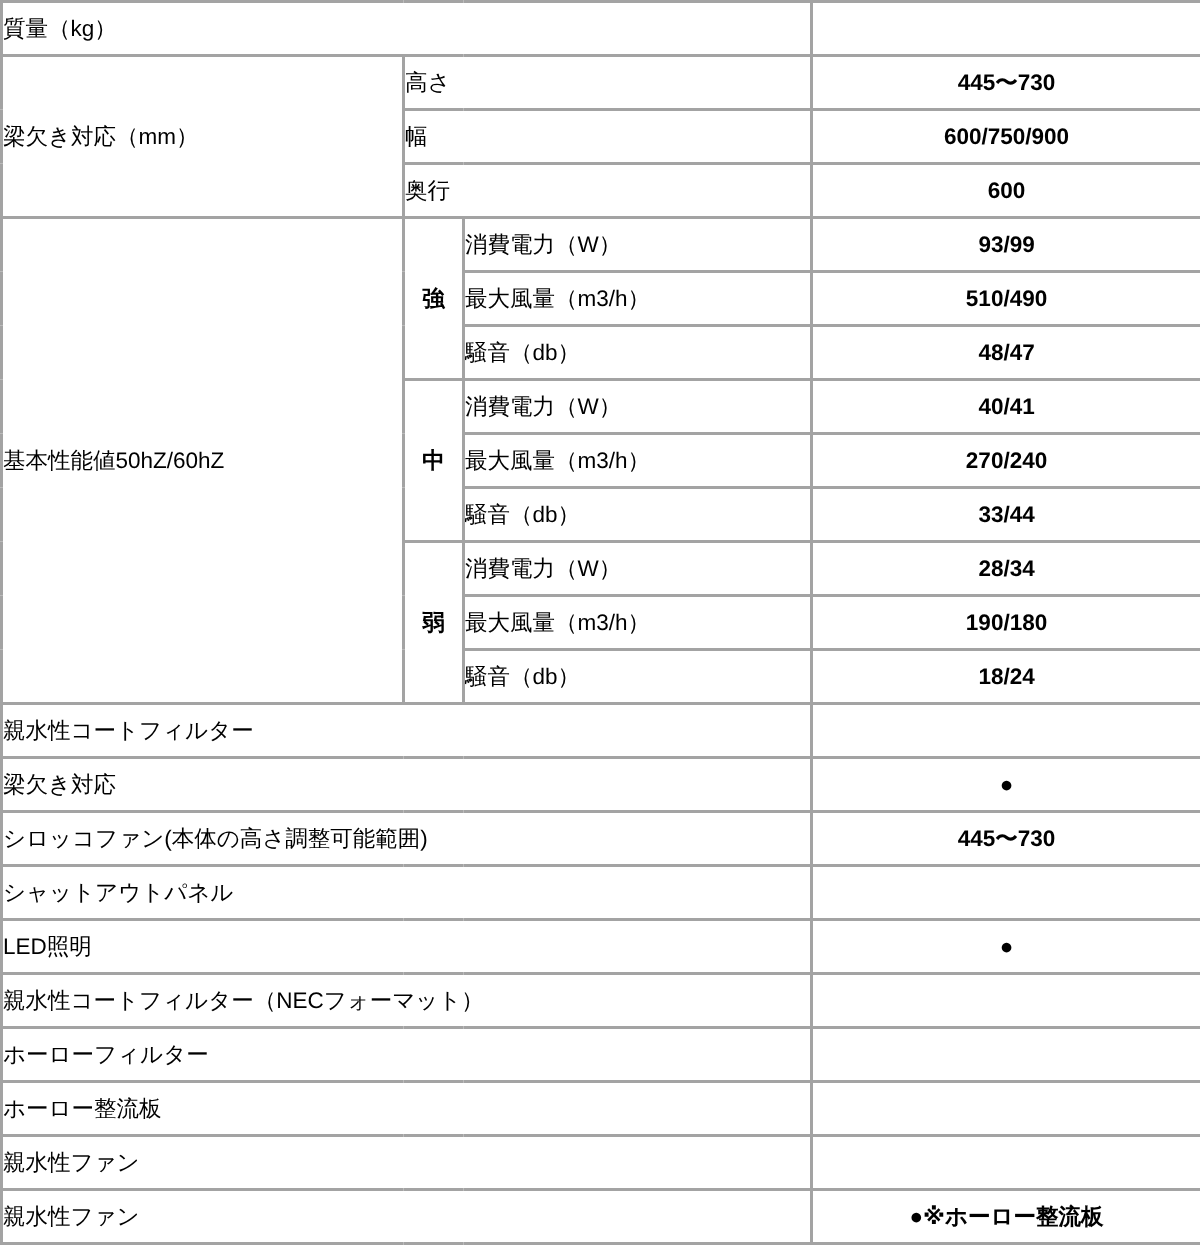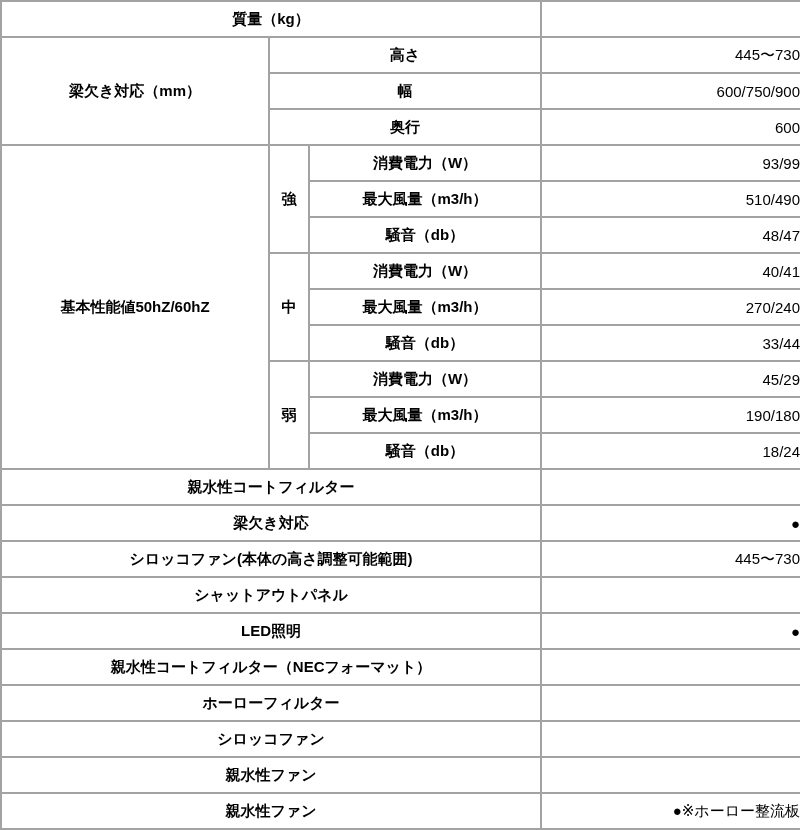--- a/index.html
+++ b/index.html
@@ -20,30 +20,29 @@
   table.spec-table td {
     border: 2px solid #a3a3a3;
     height: 34px;
     font-size: 15px;
     padding: 0;
     overflow: hidden;
     vertical-align: middle;
     background: #ffffff;
   }
   td.label-cell {
-    font-weight: bold;
-    text-align: center;
+    font-weight: normal;
   }
   td.mode-cell {
     font-weight: bold;
     text-align: center;
   }
   td.value-cell {
-    font-weight: normal;
-    text-align: right;
+    font-weight: bold;
+    text-align: center;
     padding-left: 6px;
   }
 </style>
 </head>
 <body>
 
 <table class="spec-table">
   <colgroup>
     <col style="width:268px">
     <col style="width:40px">
@@ -96,21 +95,21 @@
       <td class="value-cell">270/240</td>
     </tr>
     <tr>
       <td class="label-cell">騒音（db）</td>
       <td class="value-cell">33/44</td>
     </tr>
 
     <tr>
       <td rowspan="3" class="mode-cell">弱</td>
       <td class="label-cell">消費電力（W）</td>
-      <td class="value-cell">45/29</td>
+      <td class="value-cell">28/34</td>
     </tr>
     <tr>
       <td class="label-cell">最大風量（m3/h）</td>
       <td class="value-cell">190/180</td>
     </tr>
     <tr>
       <td class="label-cell">騒音（db）</td>
       <td class="value-cell">18/24</td>
     </tr>
 
@@ -136,21 +135,21 @@
     </tr>
     <tr>
       <td colspan="3" class="label-cell">親水性コートフィルター（NECフォーマット）</td>
       <td class="value-cell"></td>
     </tr>
     <tr>
       <td colspan="3" class="label-cell">ホーローフィルター</td>
       <td class="value-cell"></td>
     </tr>
     <tr>
-      <td colspan="3" class="label-cell">シロッコファン</td>
+      <td colspan="3" class="label-cell">ホーロー整流板</td>
       <td class="value-cell"></td>
     </tr>
     <tr>
       <td colspan="3" class="label-cell">親水性ファン</td>
       <td class="value-cell"></td>
     </tr>
     <tr>
       <td colspan="3" class="label-cell">親水性ファン</td>
       <td class="value-cell">●※ホーロー整流板</td>
     </tr>

